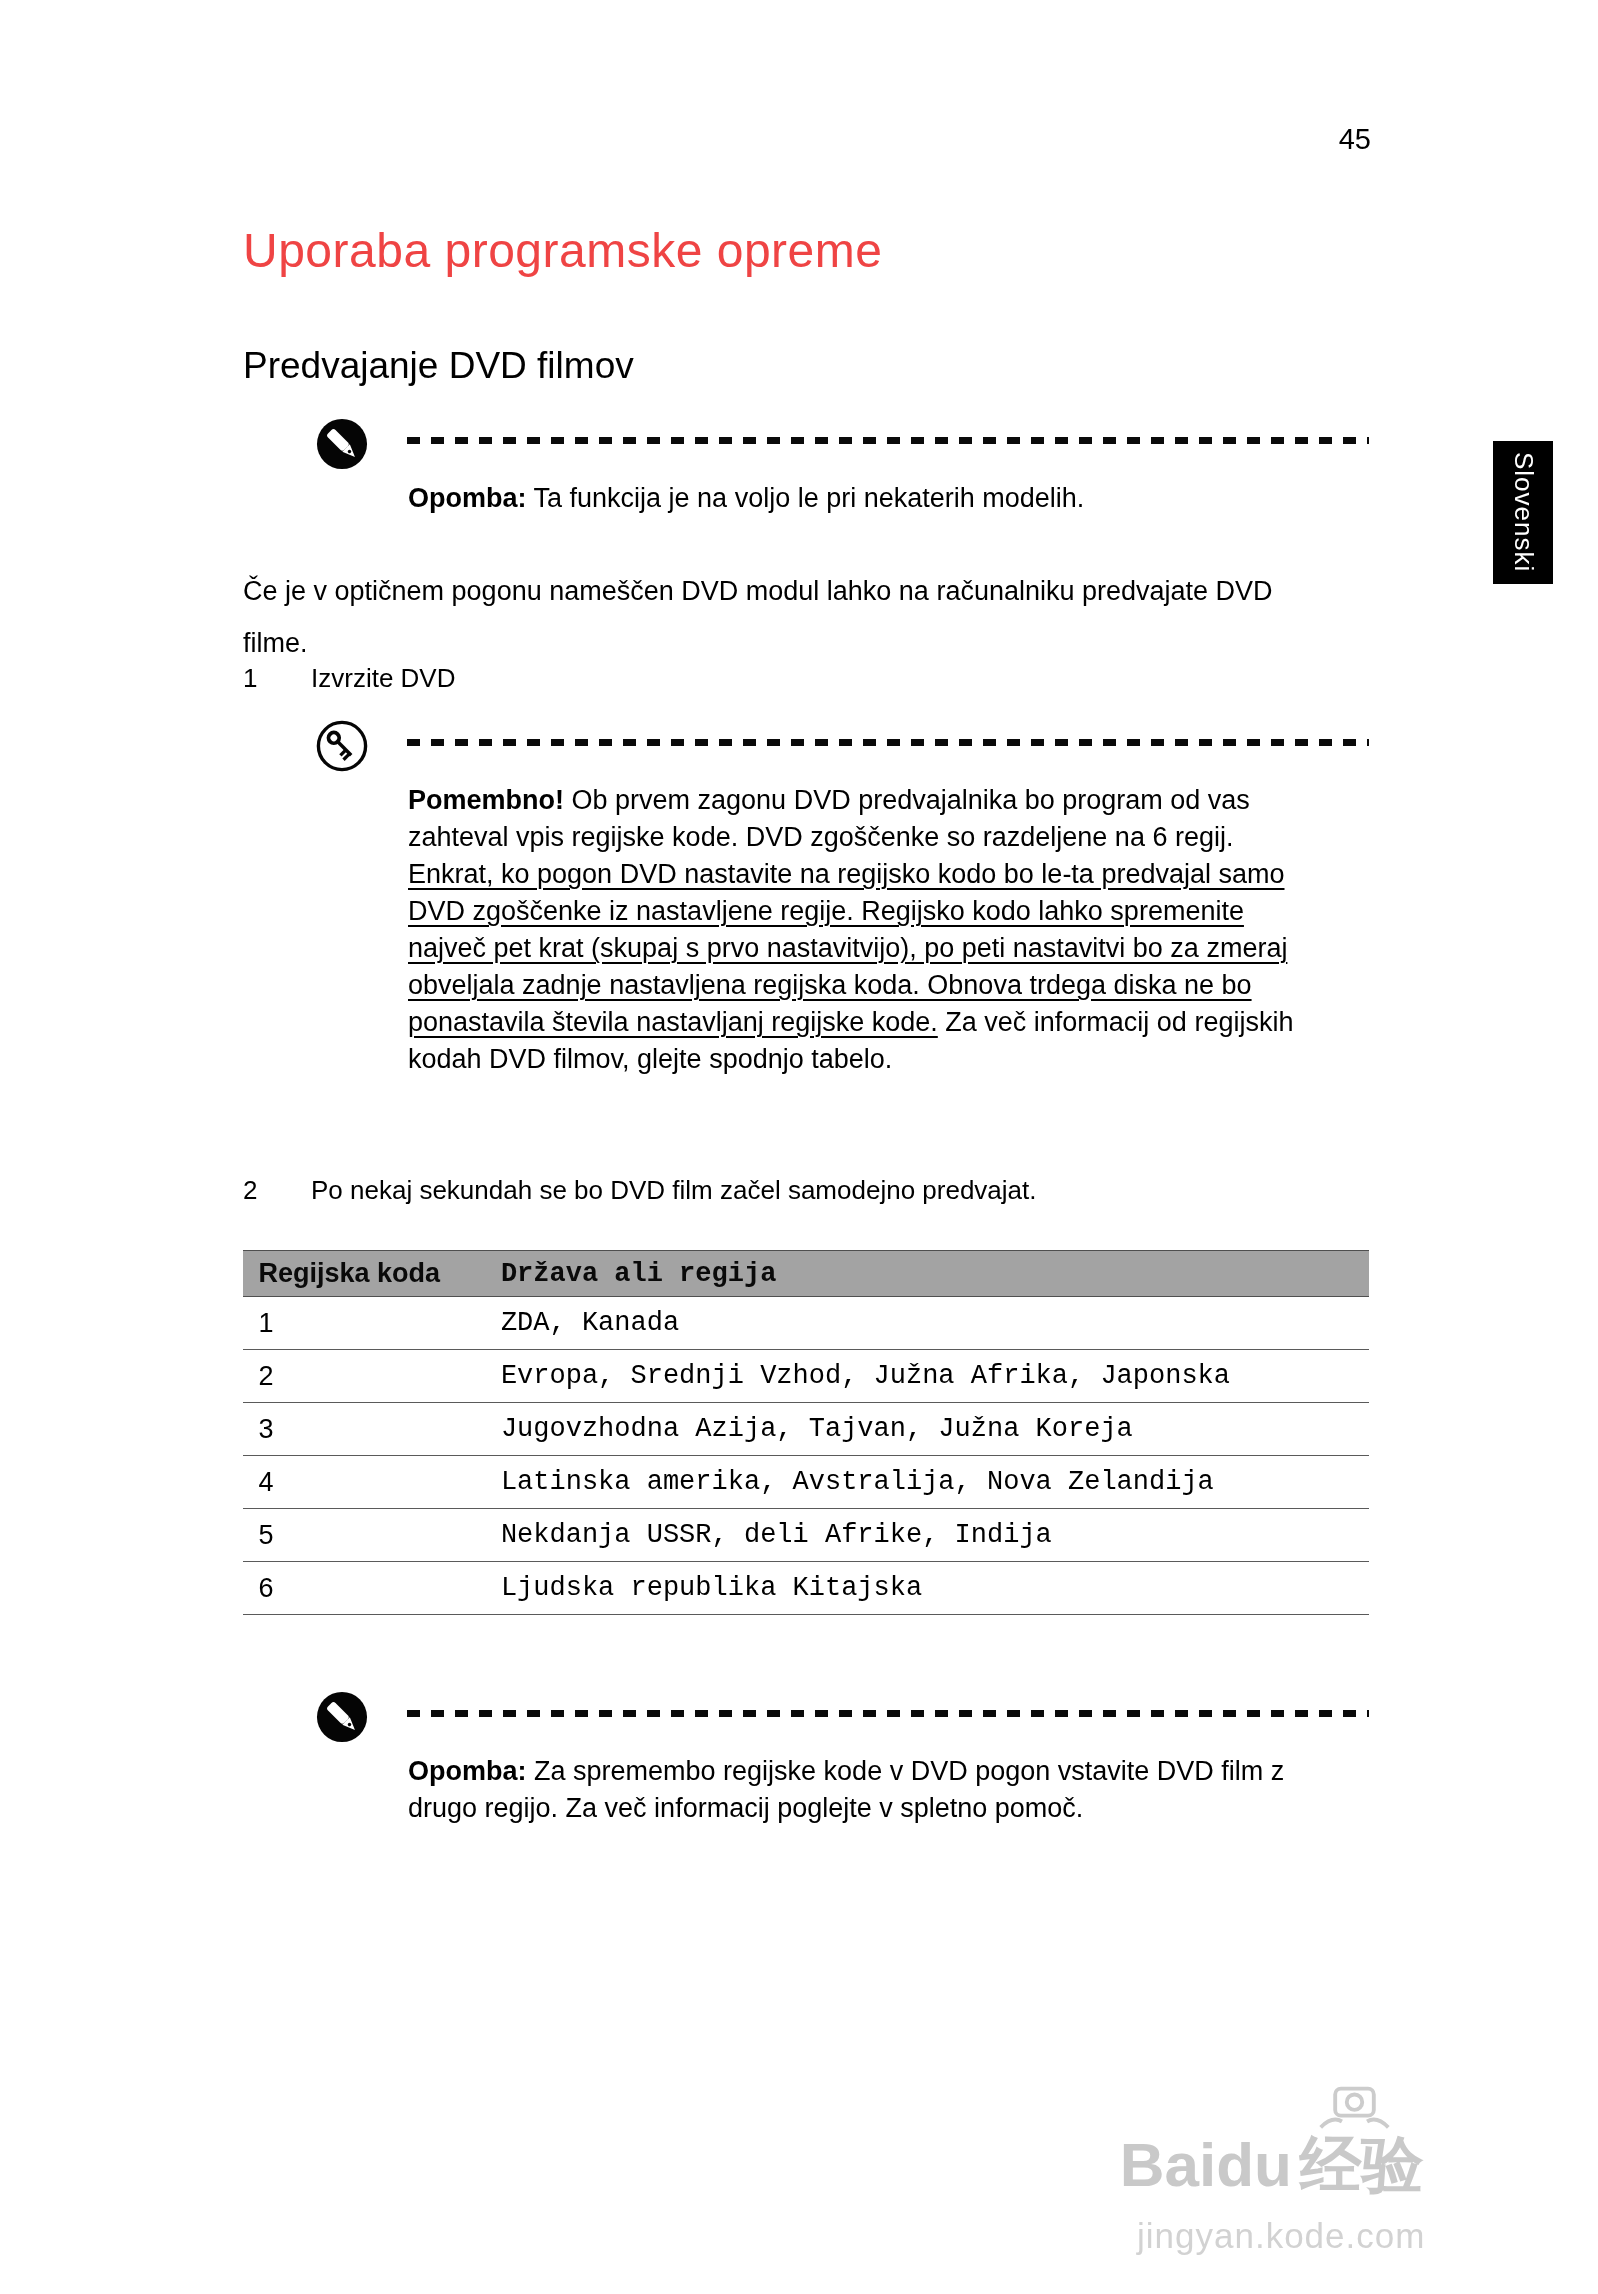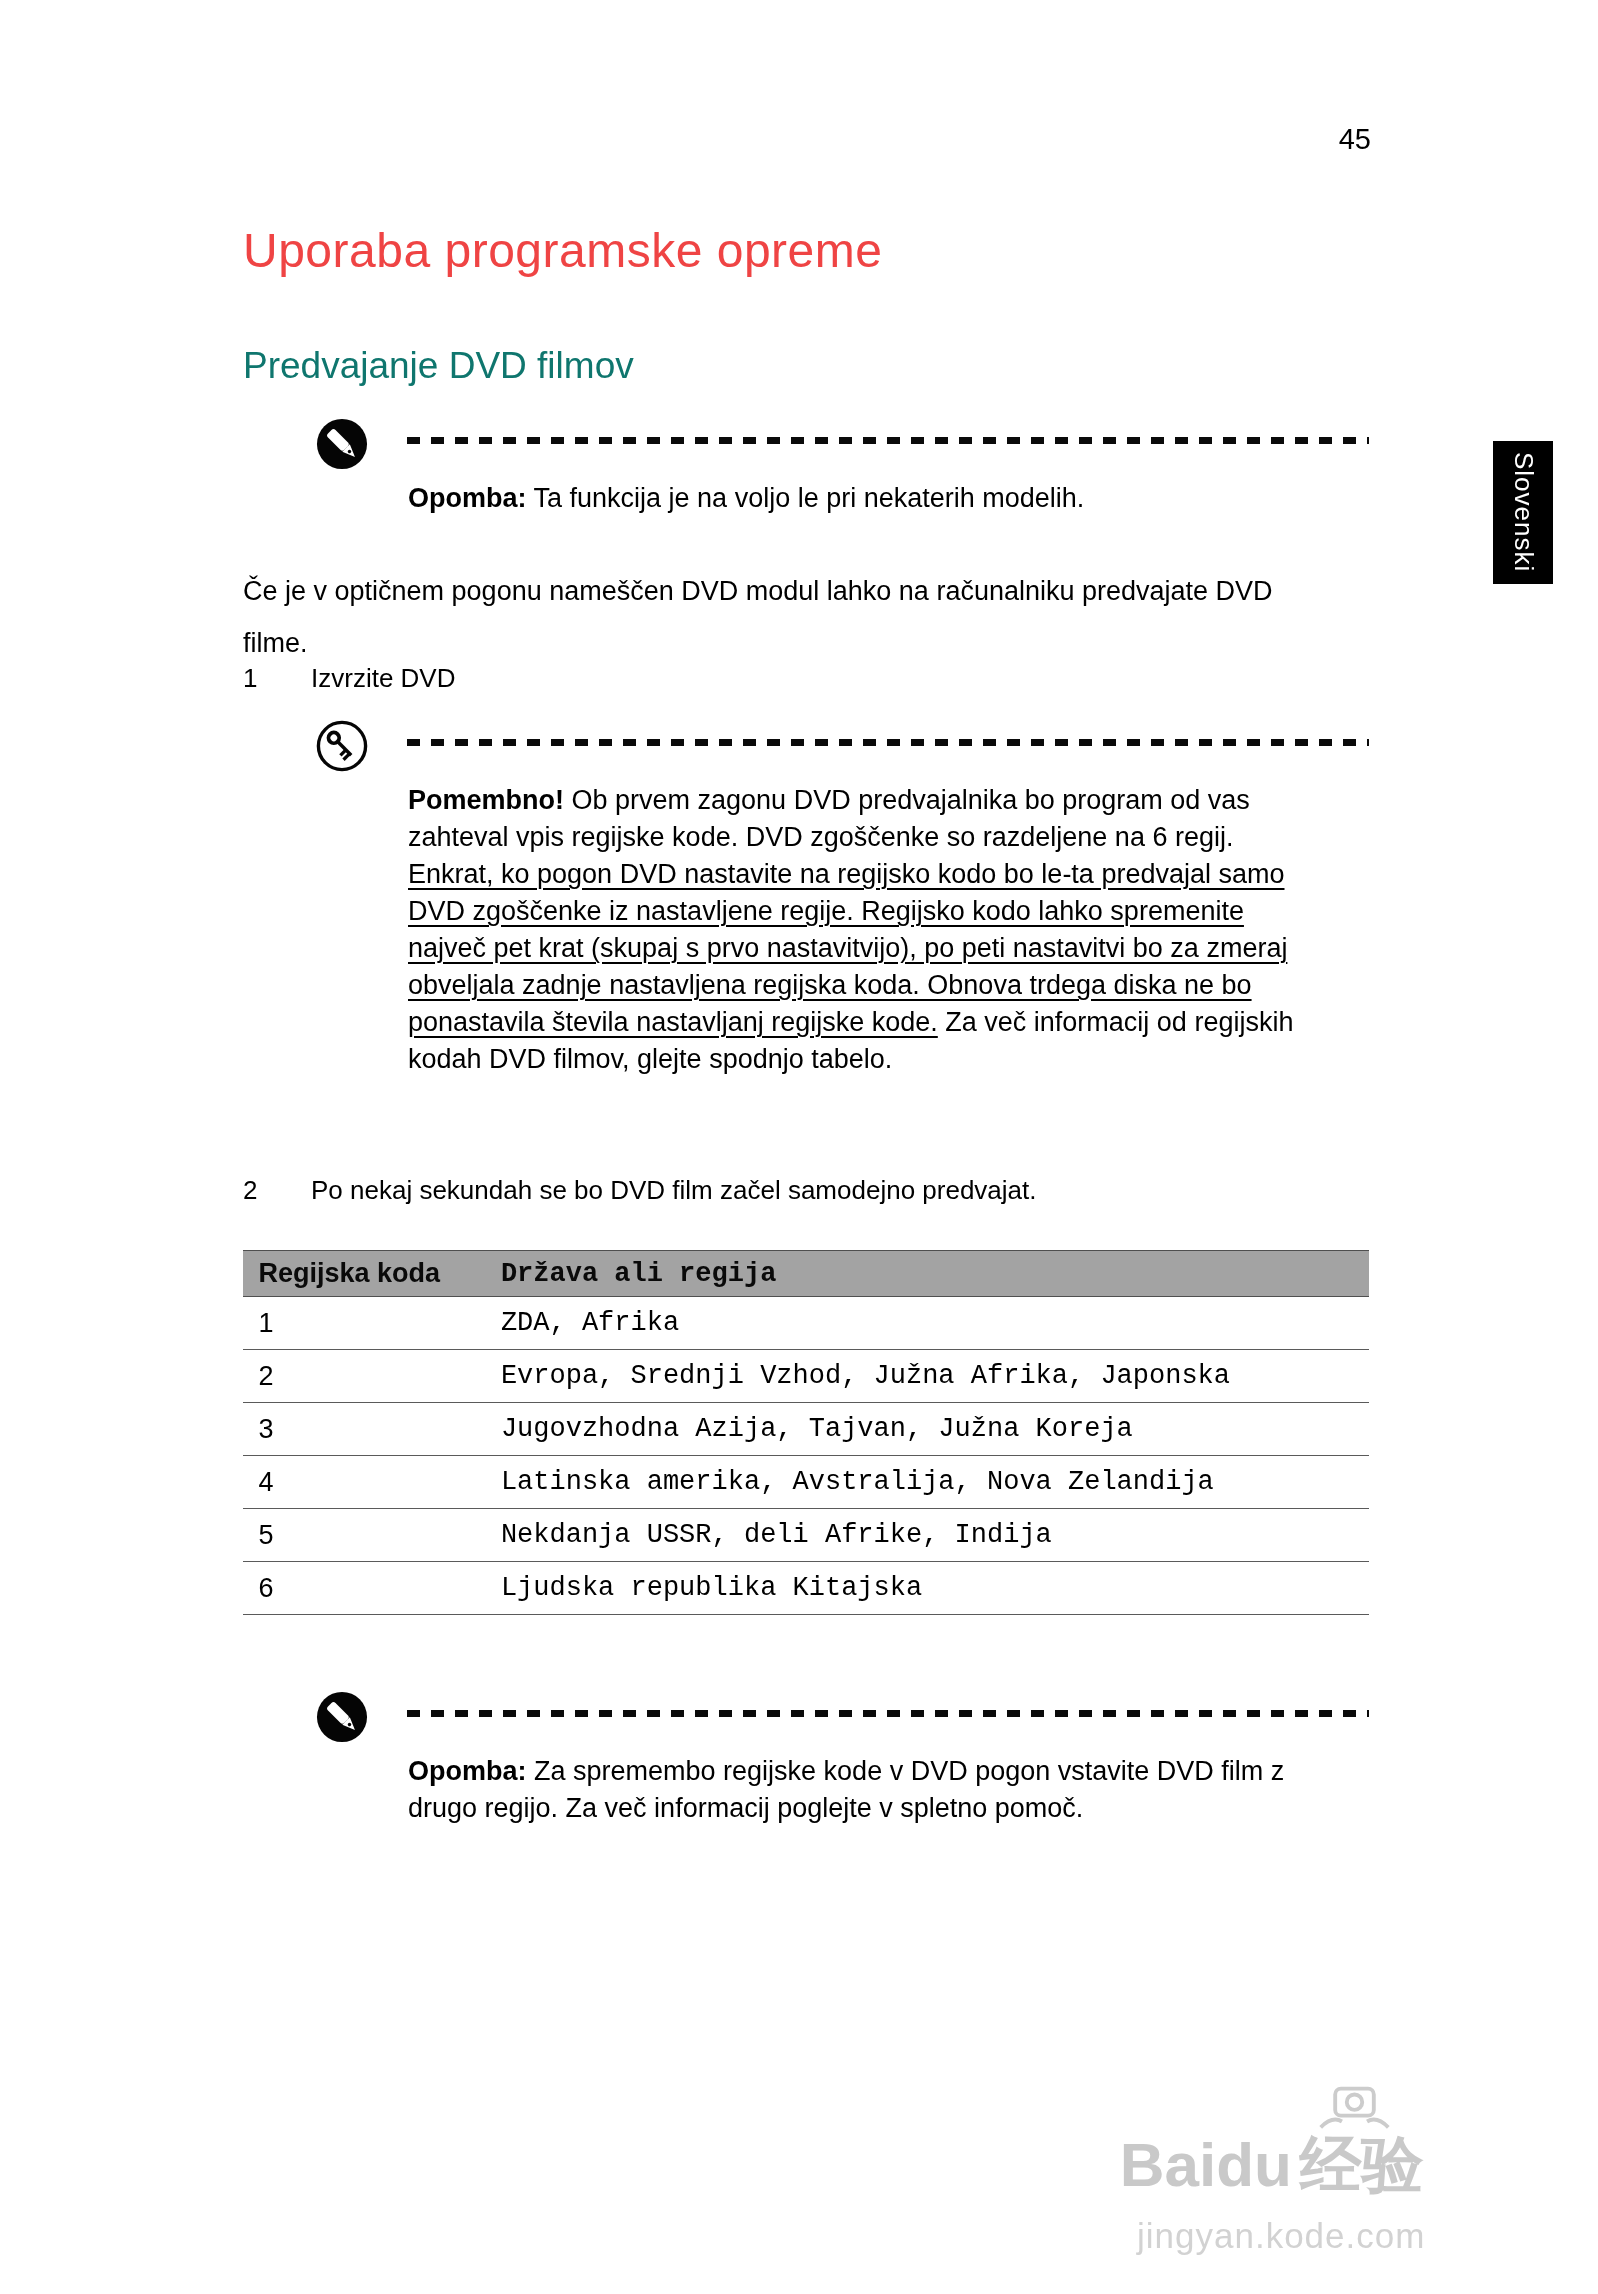--- a/index.html
+++ b/index.html
@@ -28,21 +28,21 @@
     font-weight: 400;
     letter-spacing: 0.5px;
     color: #ef4444;
   }
   .subtitle {
     position: absolute;
     top: 313px;
     left: 243px;
     font-size: 37px;
     font-weight: 400;
-    color: #0f766e;
+    color: #000000;
   }
   .callout {
     position: absolute;
     left: 316px;
     width: 1053px;
   }
   .icon {
     position: absolute;
     left: 0;
     top: 0;
@@ -211,21 +211,21 @@
       </colgroup>
     <thead>
       <tr>
         <th class="c-code">Regijska koda</th>
         <th class="c-region">Država ali regija</th>
       </tr>
     </thead>
     <tbody>
       <tr>
         <td class="c-code">1</td>
-        <td class="c-region">ZDA, Afrika</td>
+        <td class="c-region">ZDA, Kanada</td>
       </tr>
       <tr>
         <td class="c-code">2</td>
         <td class="c-region">Evropa, Srednji Vzhod, Južna Afrika, Japonska</td>
       </tr>
       <tr>
         <td class="c-code">3</td>
         <td class="c-region">Jugovzhodna Azija, Tajvan, Južna Koreja</td>
       </tr>
       <tr>

